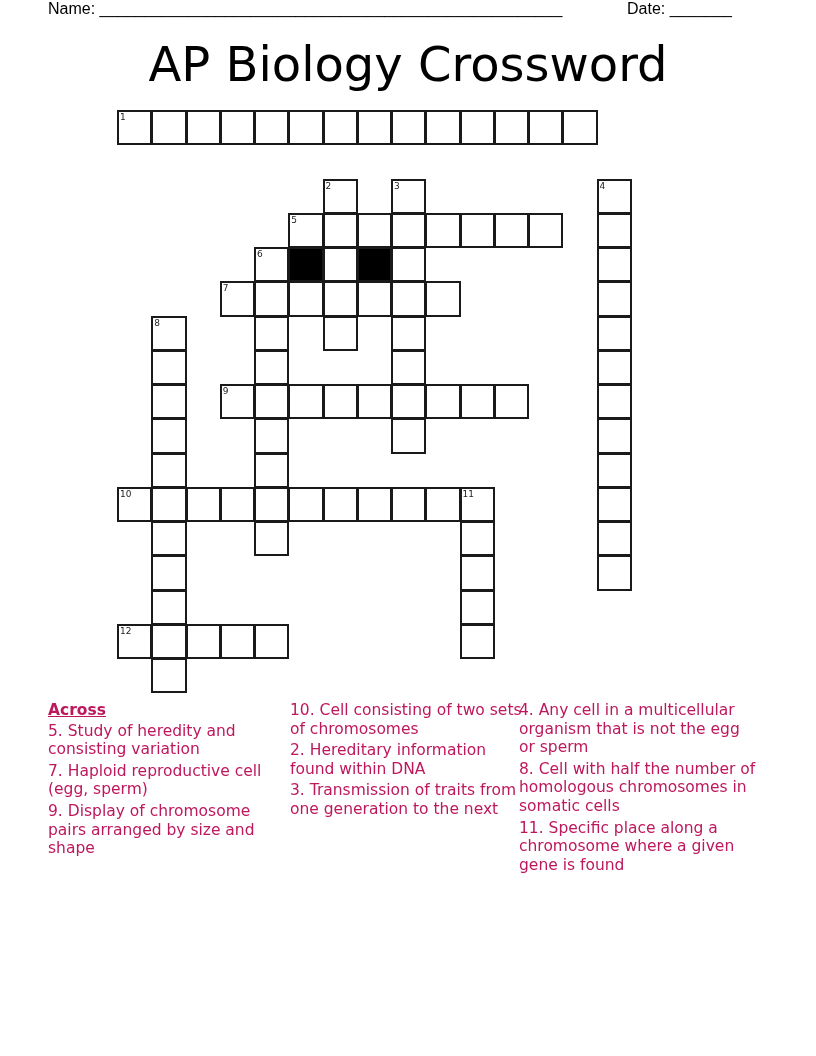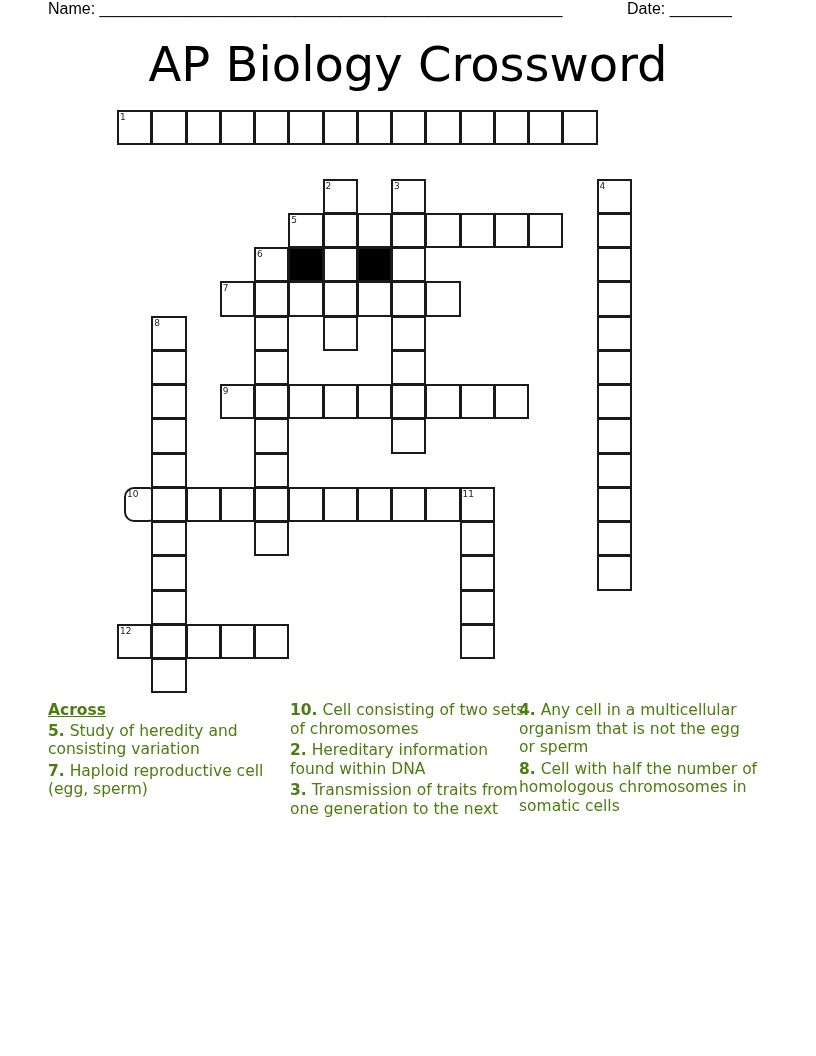--- a/index.html
+++ b/index.html
@@ -4,27 +4,27 @@
 <style>
   html, body { margin: 0; padding: 0; background: #ffffff; }
   body { width: 816px; height: 1056px; position: relative; overflow: hidden; color: #000; }
   .header-line { position: absolute; top: 0; left: 48px; font-family: "Liberation Sans", sans-serif; font-size: 16px; line-height: 18px; white-space: pre; }
   .date-line { position: absolute; top: 0; left: 627px; font-family: "Liberation Sans", sans-serif; font-size: 16px; line-height: 18px; white-space: pre; }
   .title { position: absolute; top: 34px; left: 0; width: 816px; text-align: center; font-family: "DejaVu Sans", sans-serif; font-size: 48px; line-height: 60px; letter-spacing: 0px; font-weight: normal; }
   #grid { position: absolute; left: 0; top: 0; width: 816px; height: 700px; }
   .cell { position: absolute; box-sizing: border-box; width: 35.3px; height: 35.3px; border: 2px solid #1a1a1a; background: #fff; }
   .cell.black { background: #000; }
   .cell .num { position: absolute; top: 0px; left: 1px; font-family: "DejaVu Sans", sans-serif; font-size: 9px; line-height: 10px; color: #222; }
-  .clues { position: absolute; top: 701px; font-family: "DejaVu Sans", sans-serif; font-size: 15.5px; line-height: 18.6px; color: #4d7c0f; }
+  .clues { position: absolute; top: 701px; font-family: "DejaVu Sans", sans-serif; font-size: 15.5px; line-height: 18.6px; color: #be185d; }
   .col1 { left: 48px; width: 236px; }
   .col2 { left: 290px; width: 236px; }
   .col3 { left: 519px; width: 240px; }
   .clue-head { text-decoration: underline; font-weight: bold; margin-bottom: 2px; }
   .clue { margin-bottom: 3px; }
-  .clue b { font-weight: bold; }
+  .clue b { font-weight: normal; }
 </style>
 </head>
 <body>
 
 <div class="header-line">Name: ____________________________________________________</div>
 <div class="date-line">Date: _______</div>
 <div class="title">AP Biology Crossword</div>
 
 <div id="grid">
     <div class="cell" style="left: 117px; top: 110px;">
@@ -105,21 +105,21 @@
     <div class="cell" style="left: 459.5px; top: 384px;"></div>
     <div class="cell" style="left: 493.75px; top: 384px;"></div>
     <div class="cell" style="left: 596.5px; top: 384px;"></div>
     <div class="cell" style="left: 151.25px; top: 418.25px;"></div>
     <div class="cell" style="left: 254px; top: 418.25px;"></div>
     <div class="cell" style="left: 391px; top: 418.25px;"></div>
     <div class="cell" style="left: 596.5px; top: 418.25px;"></div>
     <div class="cell" style="left: 151.25px; top: 452.5px;"></div>
     <div class="cell" style="left: 254px; top: 452.5px;"></div>
     <div class="cell" style="left: 596.5px; top: 452.5px;"></div>
-    <div class="cell" style="left: 124px; top: 486.75px; border-radius: 10px;">
+    <div class="cell" style="left: 117px; top: 486.75px;">
       <span class="num">10</span>
     </div>
     <div class="cell" style="left: 151.25px; top: 486.75px;"></div>
     <div class="cell" style="left: 185.5px; top: 486.75px;"></div>
     <div class="cell" style="left: 219.75px; top: 486.75px;"></div>
     <div class="cell" style="left: 254px; top: 486.75px;"></div>
     <div class="cell" style="left: 288.25px; top: 486.75px;"></div>
     <div class="cell" style="left: 322.5px; top: 486.75px;"></div>
     <div class="cell" style="left: 356.75px; top: 486.75px;"></div>
     <div class="cell" style="left: 391px; top: 486.75px;"></div>
@@ -145,24 +145,26 @@
     <div class="cell" style="left: 219.75px; top: 623.75px;"></div>
     <div class="cell" style="left: 254px; top: 623.75px;"></div>
     <div class="cell" style="left: 459.5px; top: 623.75px;"></div>
     <div class="cell" style="left: 151.25px; top: 658px;"></div>
   </div>
 
 <div class="clues col1">
   <div class="clue-head">Across</div>
   <div class="clue"><b>5.</b> <span>Study of heredity and consisting variation</span></div>
   <div class="clue"><b>7.</b> <span>Haploid reproductive cell (egg, sperm)</span></div>
+  <div class="clue"><b>9.</b> <span>Display of chromosome pairs arranged by size and shape</span></div>
 </div>
 
 <div class="clues col2">
   <div class="clue"><b>10.</b> <span>Cell consisting of two sets of chromosomes</span></div>
   <div class="clue"><b>2.</b> <span>Hereditary information found within DNA</span></div>
   <div class="clue"><b>3.</b> <span>Transmission of traits from one generation to the next</span></div>
 </div>
 
 <div class="clues col3">
   <div class="clue"><b>4.</b> <span>Any cell in a multicellular organism that is not the egg or sperm</span></div>
   <div class="clue"><b>8.</b> <span>Cell with half the number of homologous chromosomes in somatic cells</span></div>
+  <div class="clue"><b>11.</b> <span>Specific place along a chromosome where a given gene is found</span></div>
 </div>
 
 </body></html>

